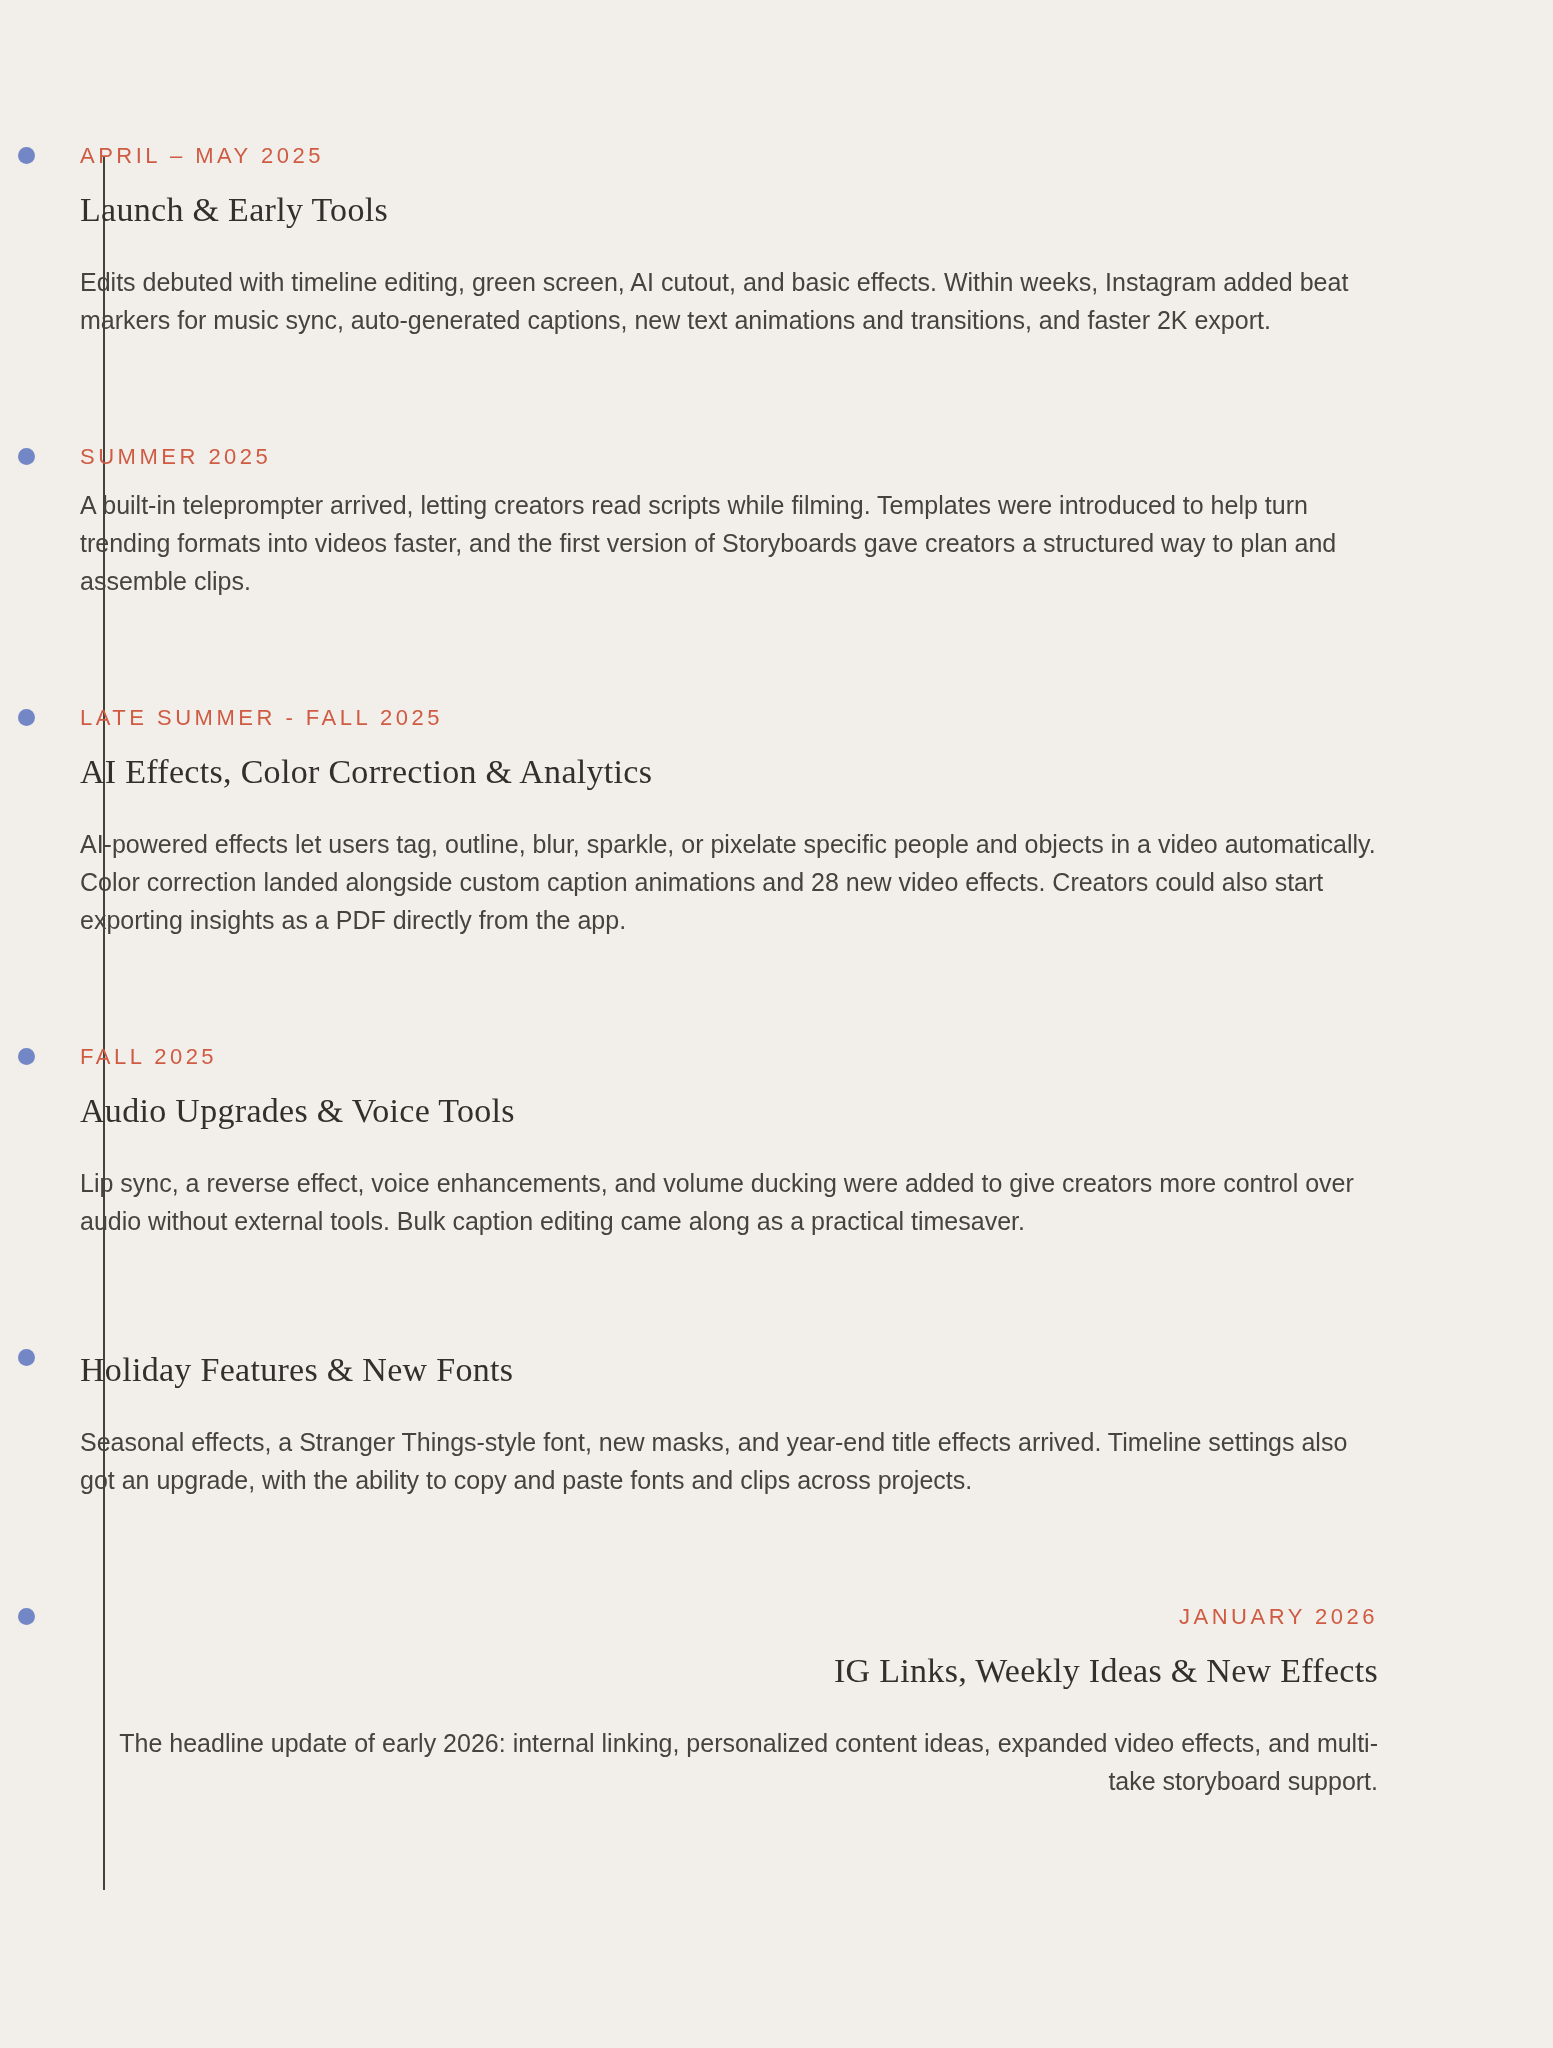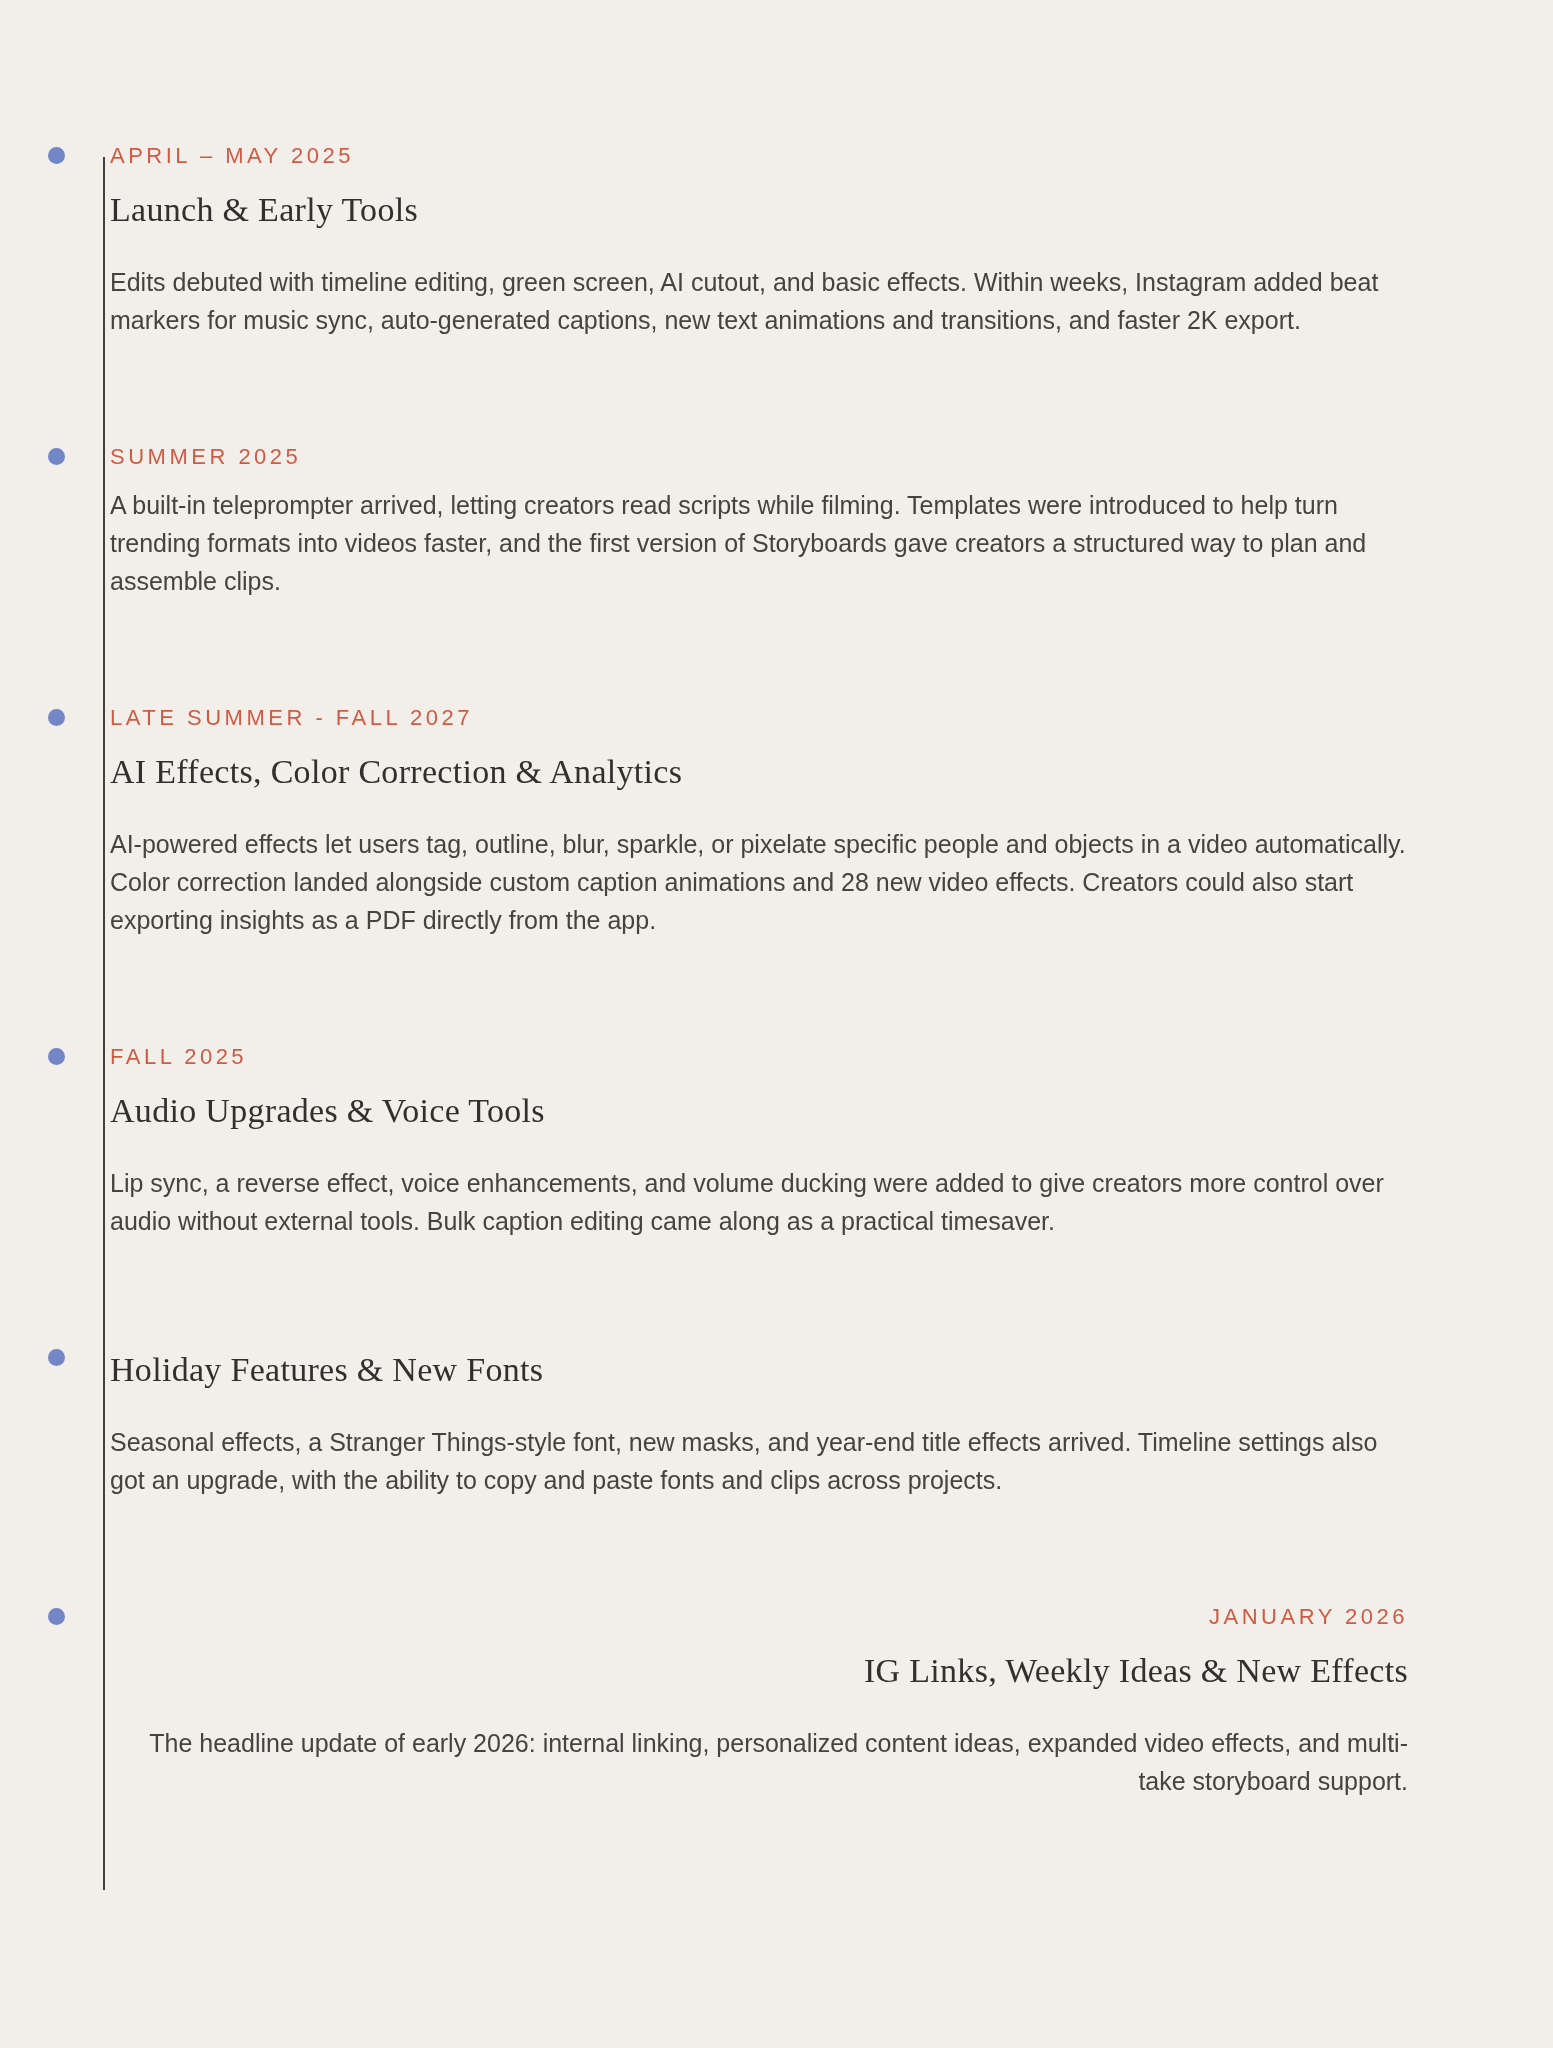--- a/index.html
+++ b/index.html
@@ -10,21 +10,21 @@
     width: 1553px;
     height: 2048px;
     background: var(--background, #f2eeea);
     overflow: hidden;
     font-family: "Liberation Sans", sans-serif;
   }
   .timeline {
     position: relative;
     box-sizing: border-box;
     height: 100%;
-    padding: 143px 56px 0 110px;
+    padding: 143px 56px 0 80px;
   }
   .rail {
     position: absolute;
     left: 103px;
     top: 157px;
     width: 2px;
     height: 1733px;
     background: var(--line, #44413d);
   }
   .entry {
@@ -81,21 +81,21 @@
   </section>
 
   <section class="entry">
     <span class="entry-dot"></span>
     <div class="entry-date">SUMMER 2025</div>
     <p class="entry-body">A built-in teleprompter arrived, letting creators read scripts while filming. Templates were introduced to help turn trending formats into videos faster, and the first version of Storyboards gave creators a structured way to plan and assemble clips.</p>
   </section>
 
   <section class="entry">
     <span class="entry-dot"></span>
-    <div class="entry-date">LATE SUMMER - FALL 2027</div>
+    <div class="entry-date">LATE SUMMER - FALL 2025</div>
     <h2 class="entry-title">AI Effects, Color Correction &amp; Analytics</h2>
     <p class="entry-body">AI-powered effects let users tag, outline, blur, sparkle, or pixelate specific people and objects in a video automatically. Color correction landed alongside custom caption animations and 28 new video effects. Creators could also start exporting insights as a PDF directly from the app.</p>
   </section>
 
   <section class="entry">
     <span class="entry-dot"></span>
     <div class="entry-date">FALL 2025</div>
     <h2 class="entry-title">Audio Upgrades &amp; Voice Tools</h2>
     <p class="entry-body">Lip sync, a reverse effect, voice enhancements, and volume ducking were added to give creators more control over audio without external tools. Bulk caption editing came along as a practical timesaver.</p>
   </section>

